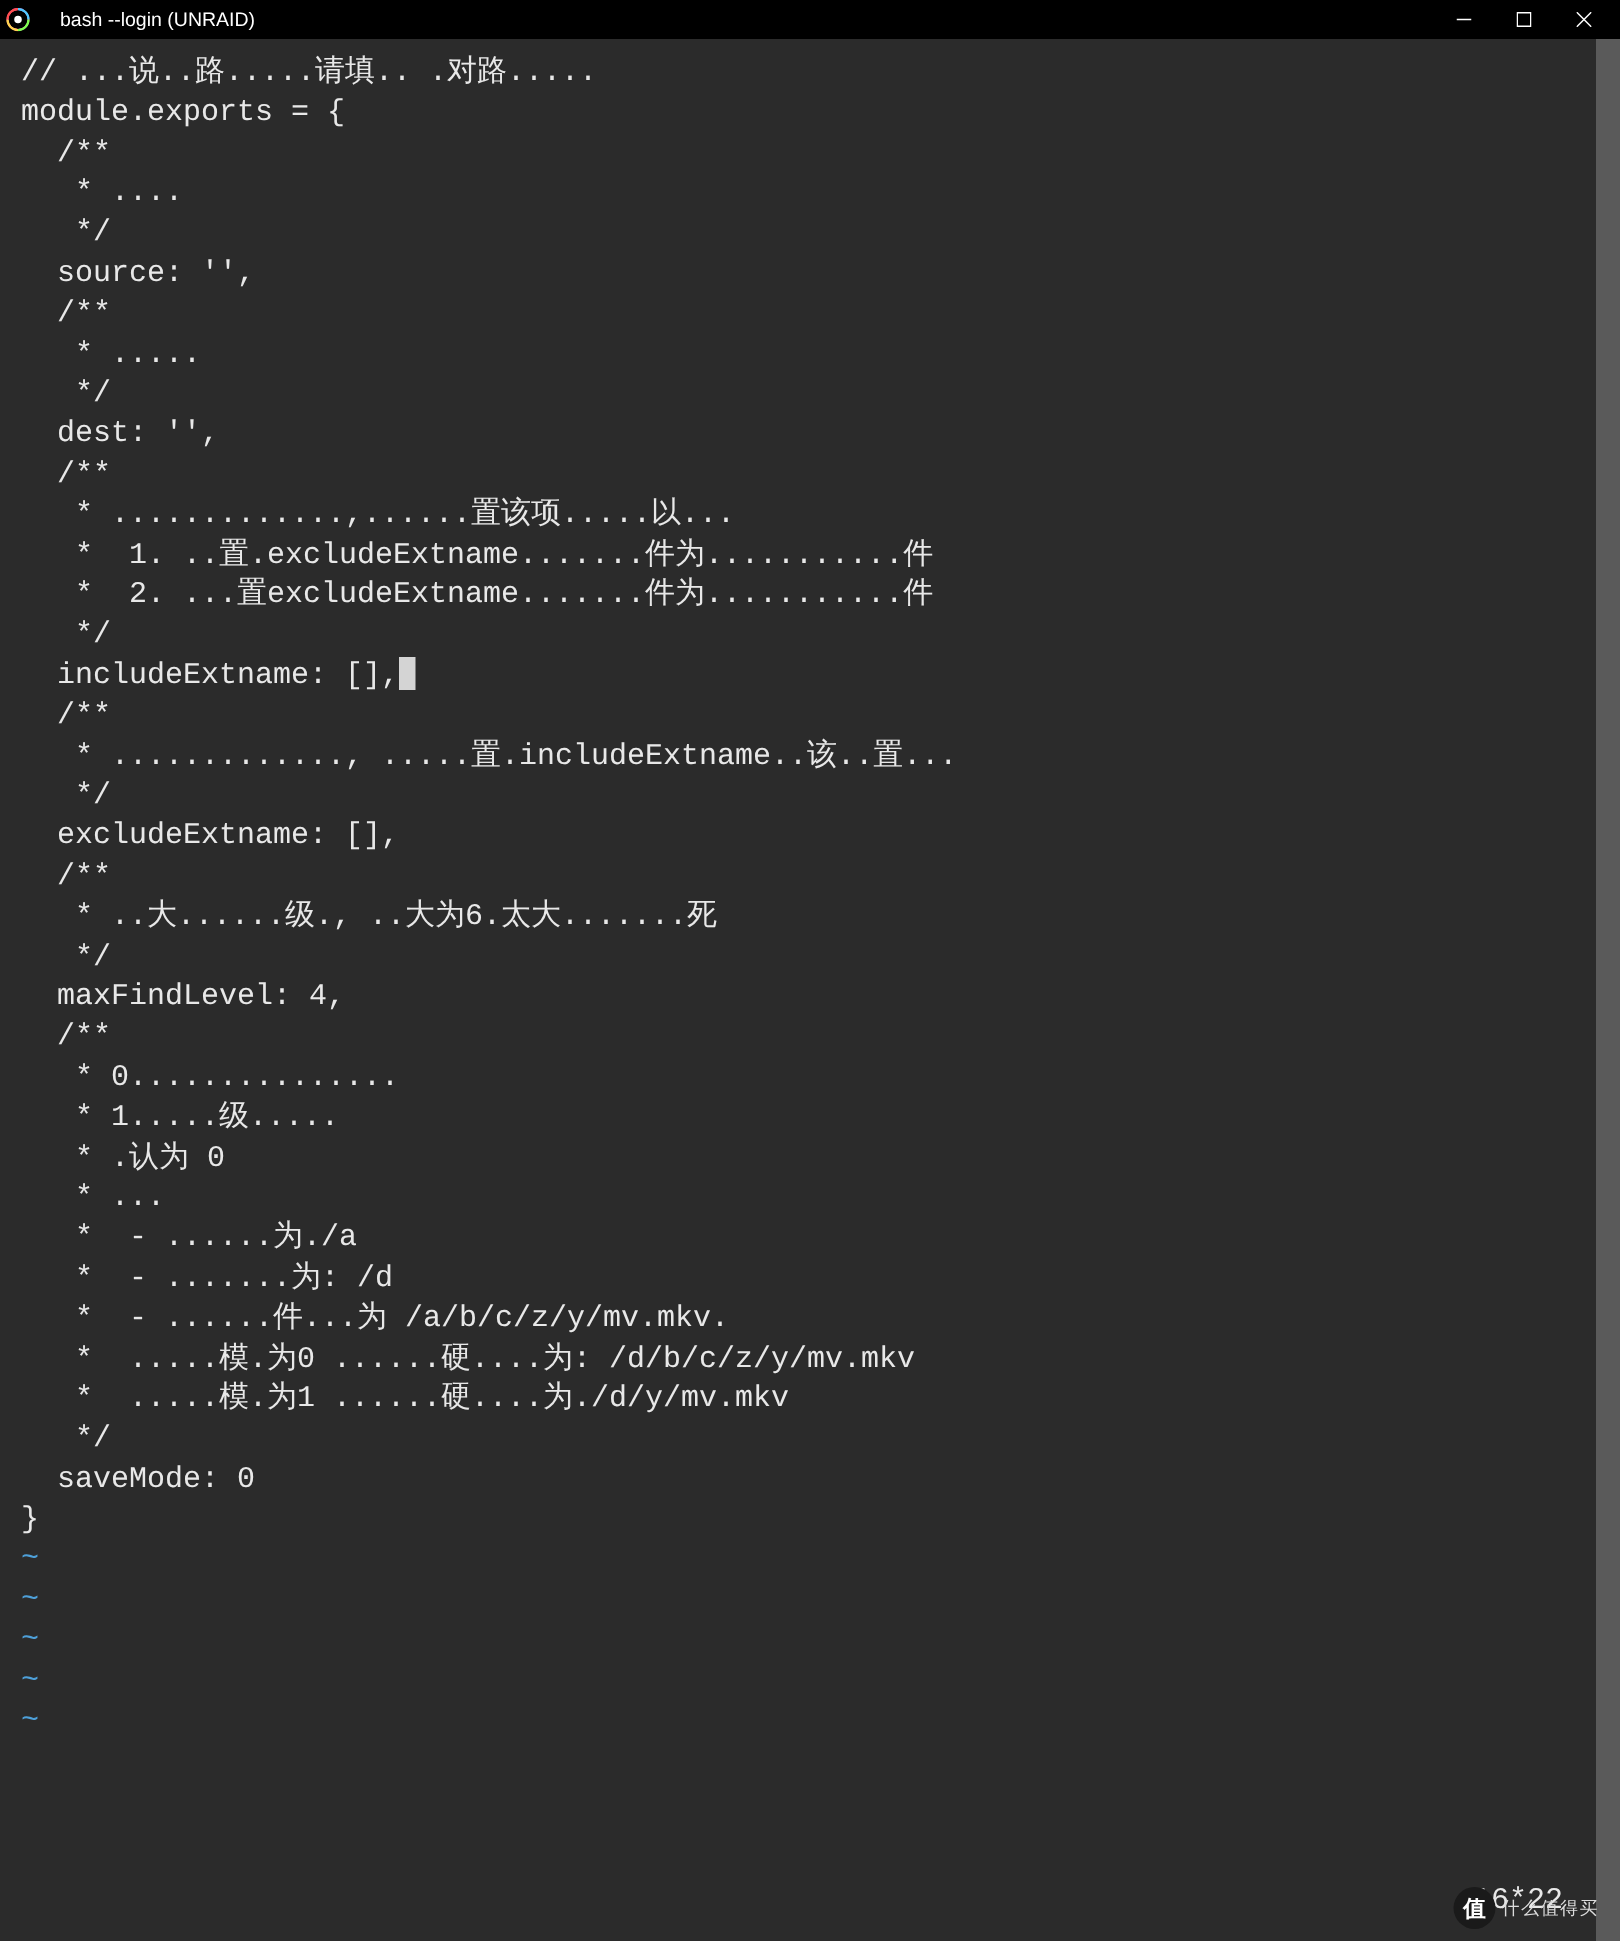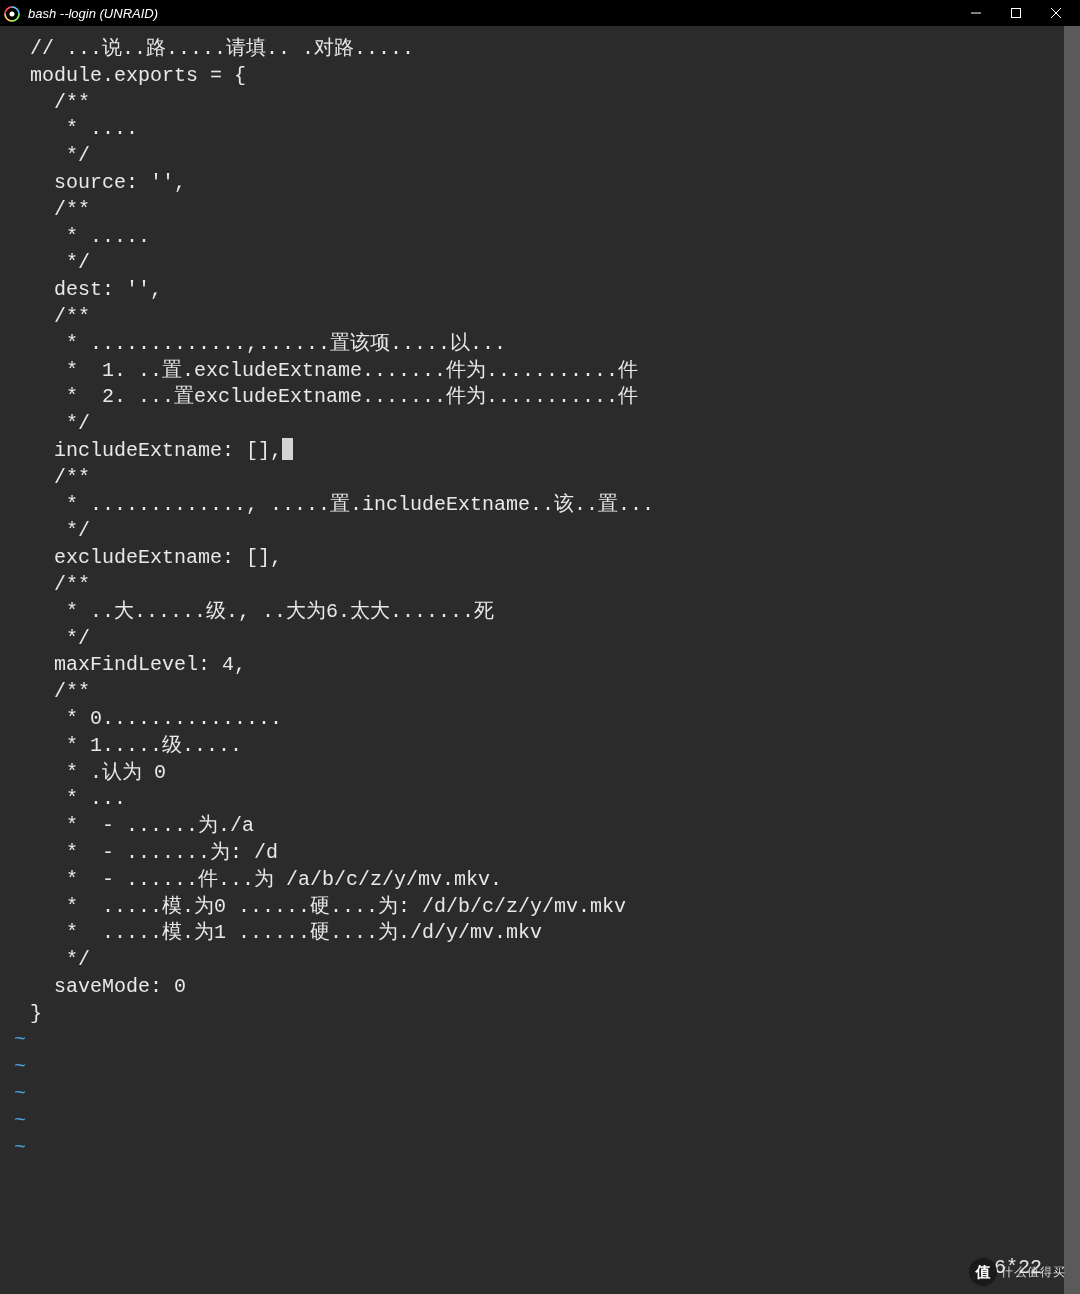--- a/index.html
+++ b/index.html
@@ -20,23 +20,22 @@
     .titlebar {
       height: 26px;
       background: #000000;
       display: flex;
       align-items: center;
       padding: 0 4px;
       justify-content: space-between;
     }
     .titlebar-left {
       display: flex;
-      align-items: center;
-      gap: 8px;
-      font-style: italic;
+      align-items: flex-start;
+      gap: 20px;
     }
     .app-icon {
       width: 16px;
       height: 16px;
       position: relative;
     }
     .app-icon svg {
       width: 16px;
       height: 16px;
     }
@@ -135,21 +134,20 @@
     }
     .wm-text {
       color: #dcdcdc;
       font-family: sans-serif;
       font-size: 12px;
       font-weight: 500;
       letter-spacing: 1px;
     }
     .code-line {
       display: block;
-      margin-left: 16px;
     }
   </style>
 </head>
 <body>
 
 <div class="titlebar">
   <div class="titlebar-left">
     <span class="app-icon">
       <svg viewBox="0 0 16 16">
         <circle cx="8" cy="8" r="7" fill="none" stroke="#ff4ecd" stroke-width="1.2"></circle>

